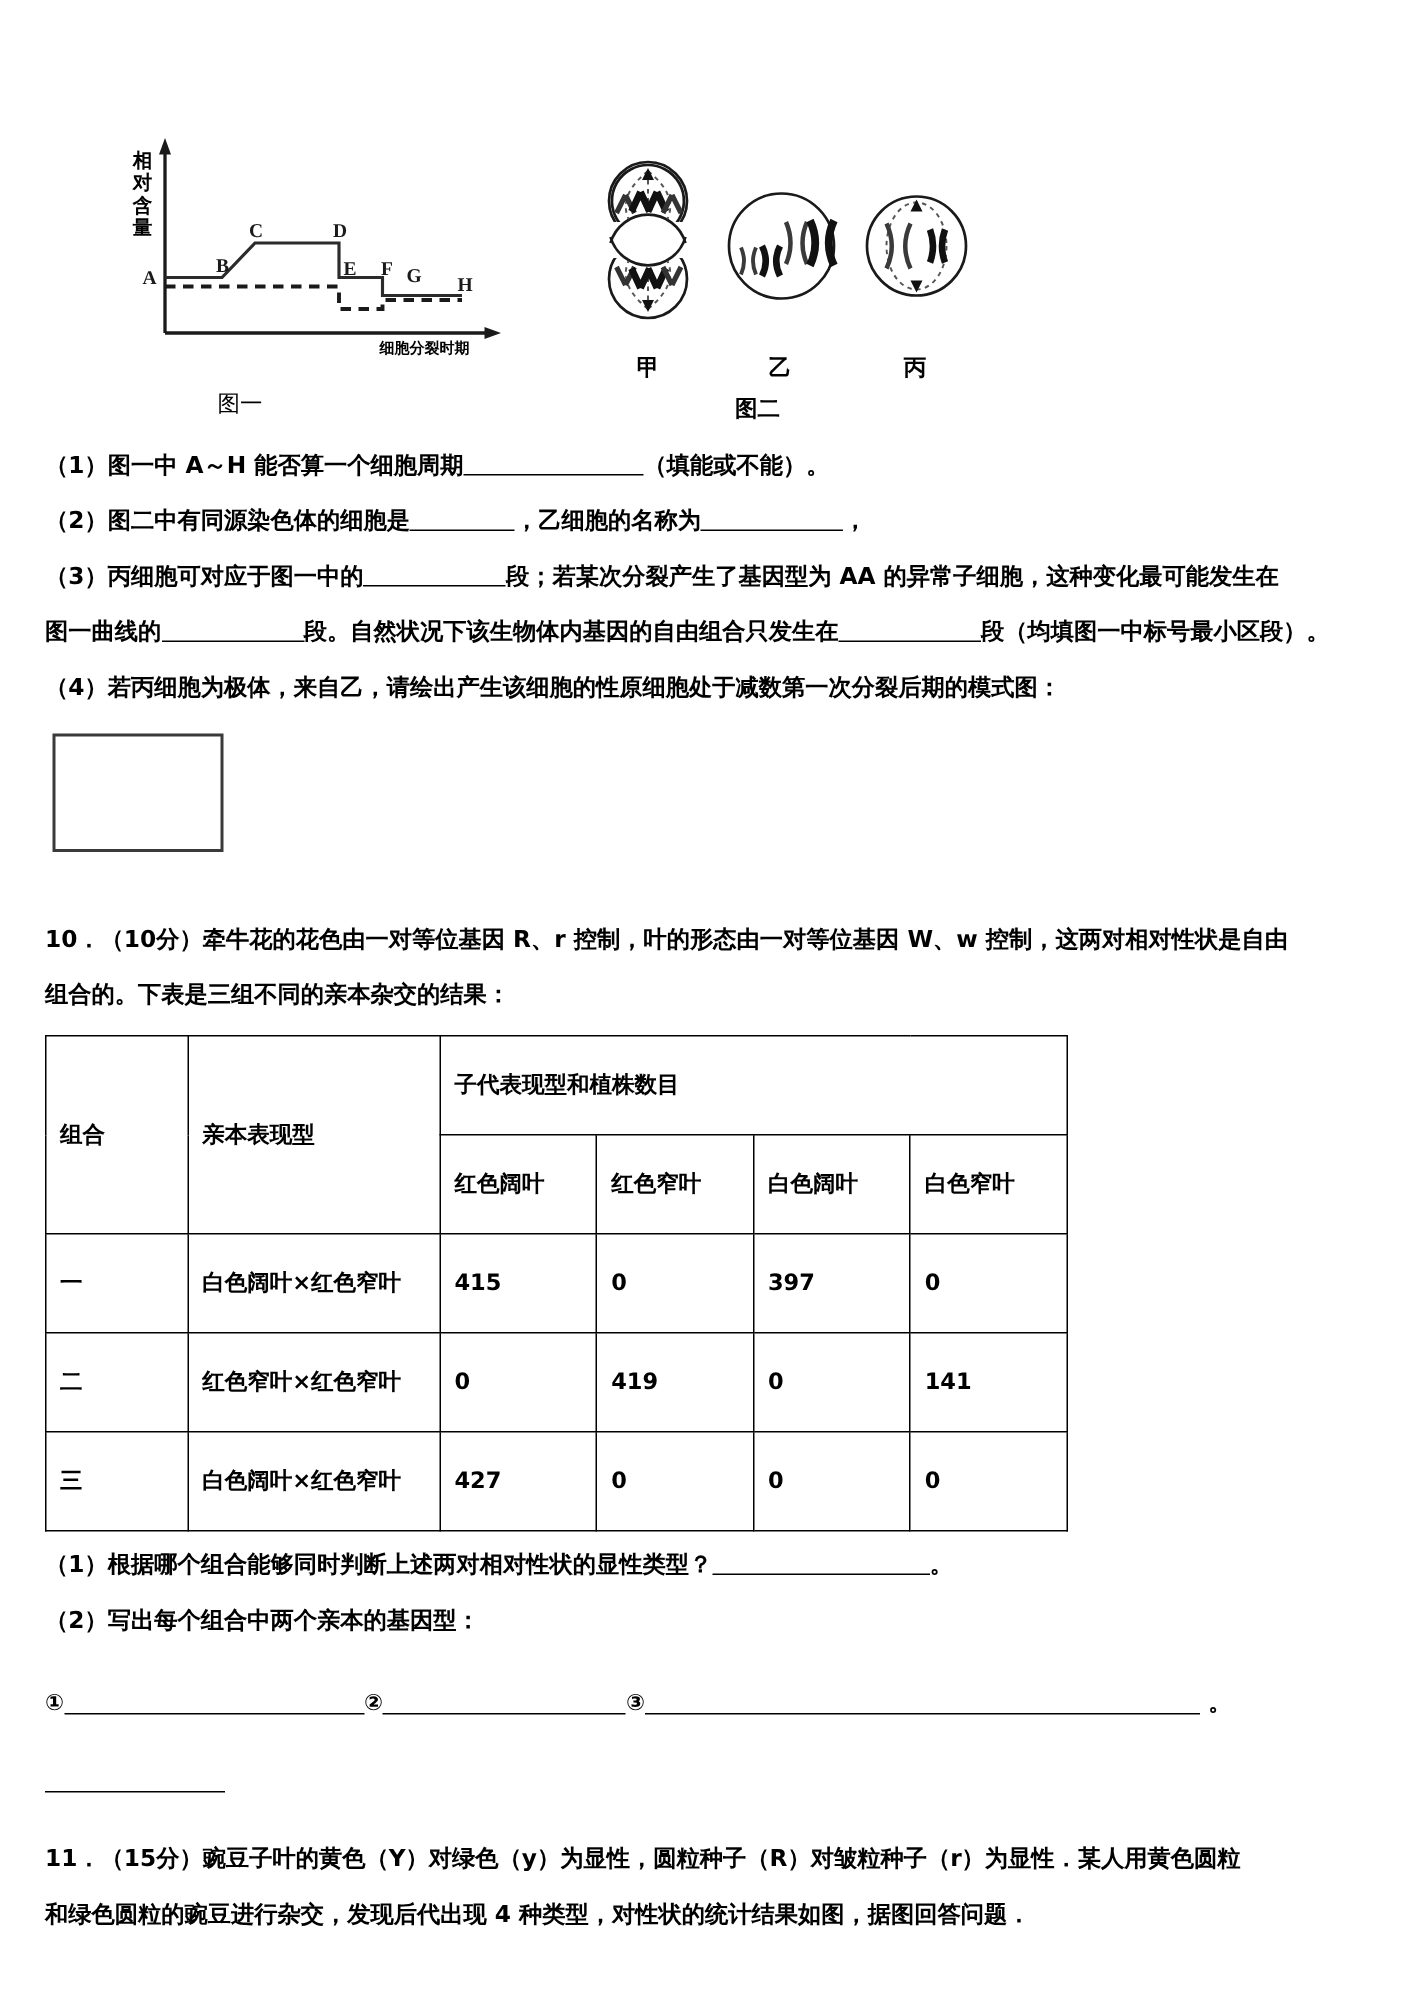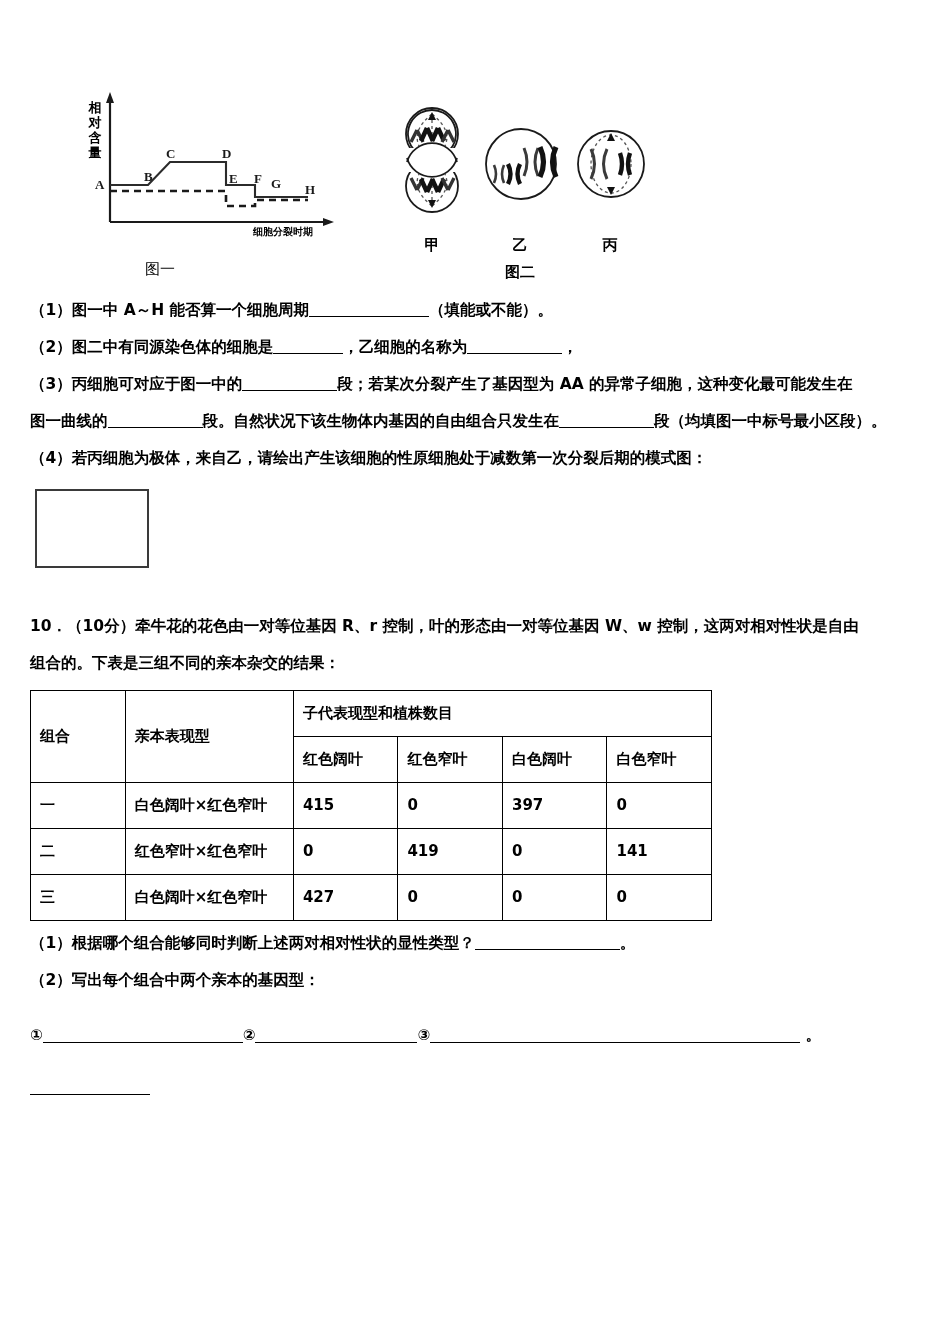--- a/index.html
+++ b/index.html
@@ -93,21 +93,21 @@
     text-align: center;
   }
   .cap-jia { left: 22px; top: 136px; width: 50px; }
   .cap-yi  { left: 110px; top: 136px; width: 50px; }
   .cap-bing{ left: 200px; top: 136px; width: 50px; }
   .fig2-caption {
     position: absolute;
     left: 105px;
     top: 163px;
     width: 60px;
-    text-align: center;
+    text-align: left;
     font-size: 15px;
     font-weight: bold;
     font-family: "DejaVu Sans", sans-serif;
   }
 
   
   .body-text {
     position: relative;
     padding: 0 30px;
     font-size: 15.5px;
@@ -136,21 +136,21 @@
   table.cross-table {
     border-collapse: collapse;
     width: 682px;
     margin: 8px 0 4px 0;
     font-size: 15px;
     font-weight: bold;
     font-family: "DejaVu Sans", "Liberation Sans", sans-serif;
   }
   table.cross-table td, table.cross-table th {
     border: 1px solid #000;
-    padding: 4px 9px;
+    padding: 14px 9px;
     text-align: left;
     vertical-align: middle;
     font-weight: bold;
   }
   .col-comb { width: 92px; }
   .col-par  { width: 185px; margin-top: 21px; }
   .col-off  { width: 100px; }
   .r-head { height: 40px; }
   .r-body { height: 44px; }
 
@@ -371,14 +371,18 @@
 
     <p class="q-line"><span>（2）写出每个组合中两个亲本的基因型：</span></p>
 
     <p class="ans-line-row"><span class="circ">①</span><span class="ul-a"></span><span class="circ">②</span><span class="ul-b"></span><span class="circ">③</span><span class="ul-c"></span>&nbsp;<span>。</span></p>
 
     <p class="q-line"><span class="blank-l"></span></p>
 
     <div class="spacer-sm"></div>
   </div>
 
+  <div class="body-text">
+    <p class="q-line"><span>11．</span><span>（15分）</span><span>豌豆子叶的黄色（Y）对绿色（y）为显性，圆粒种子（R）对皱粒种子（r）为显性．某人用黄色圆粒</span></p>
+    <p class="q-line"><span>和绿色圆粒的豌豆进行杂交，发现后代出现 4 种类型，对性状的统计结果如图，据图回答问题．</span></p>
+  </div>
 
 </div>
 
 </body></html>

